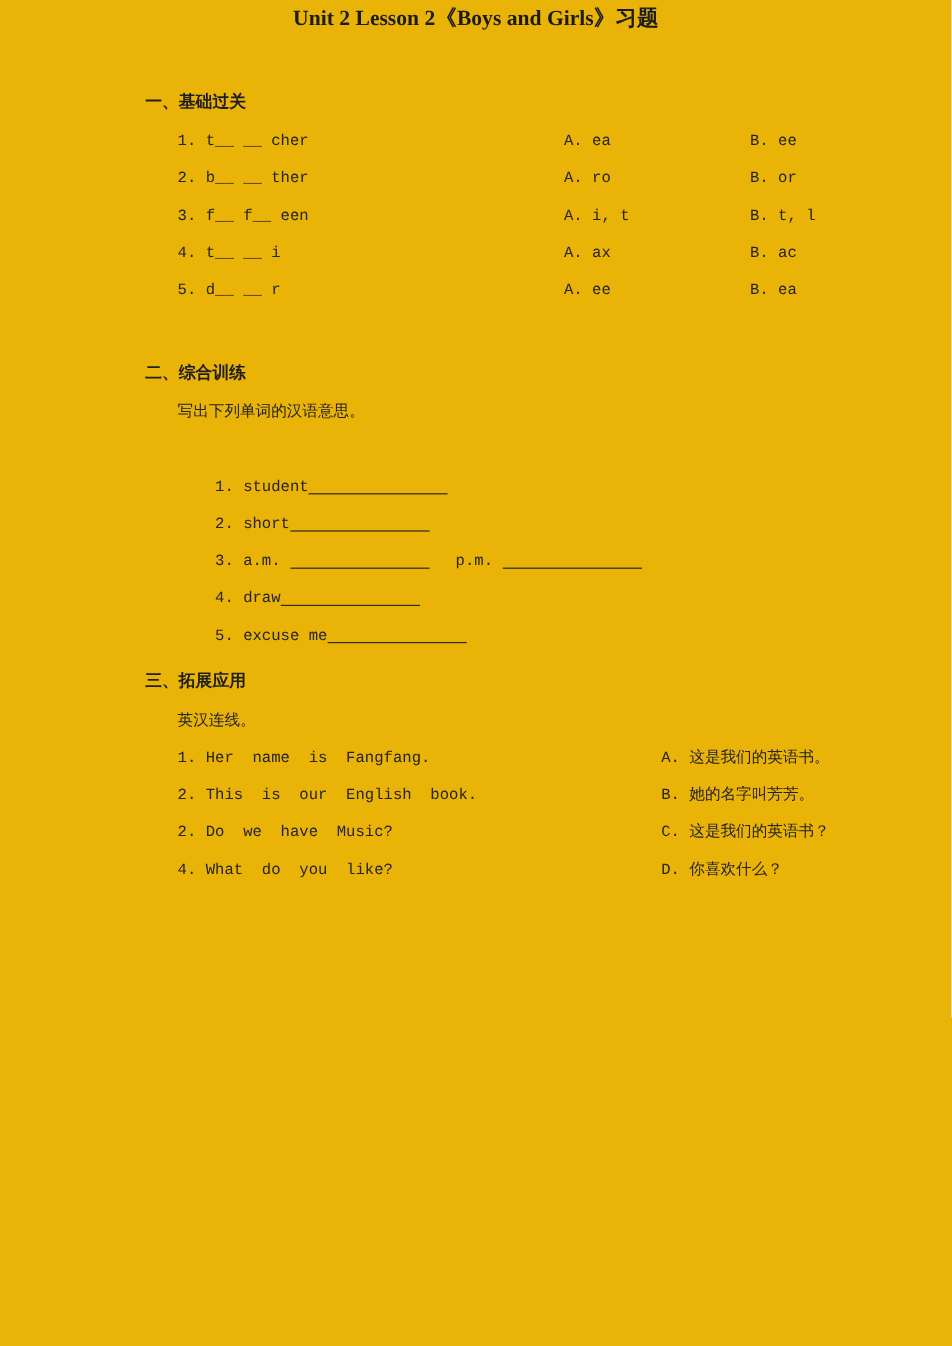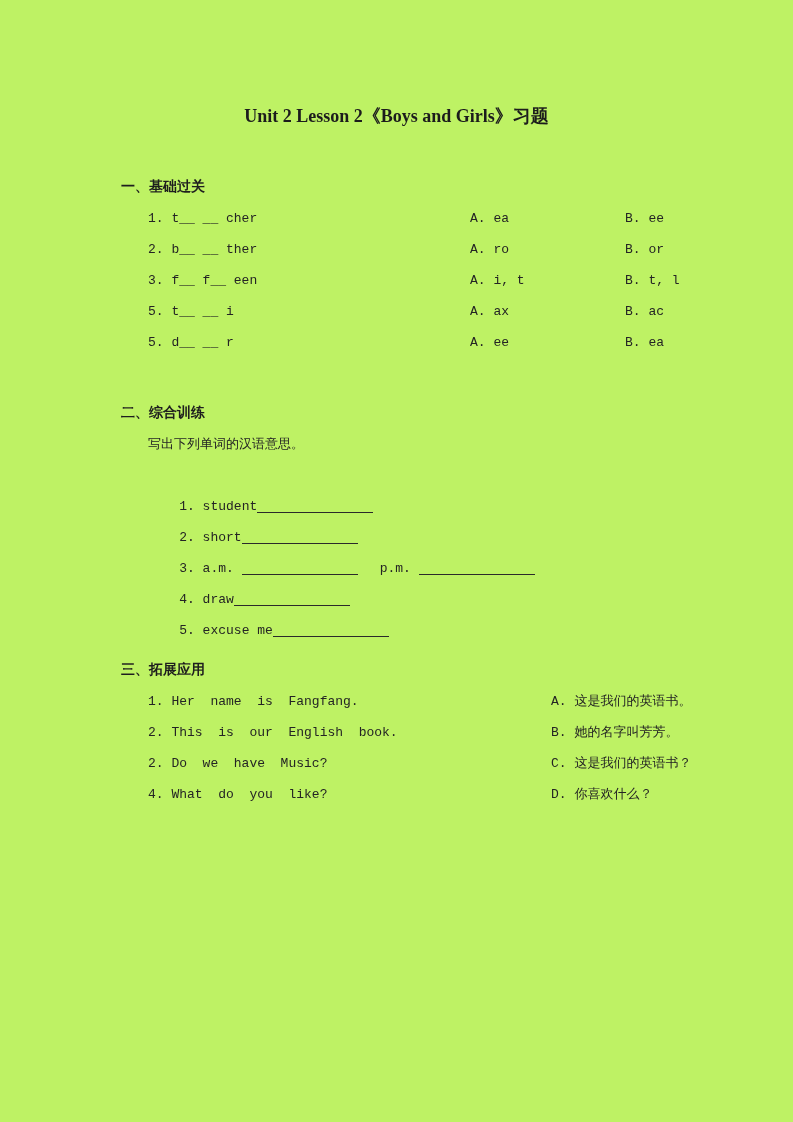--- a/index.html
+++ b/index.html
@@ -4,26 +4,25 @@
 <style>
   html, body {
     margin: 0;
     padding: 0;
     background: #fbfbf9;
   }
   .page {
     position: relative;
     width: 793px;
     height: 1122px;
-    background: #bef264;
+    background: #eab308;
     color: #242424;
     font-family: "Liberation Mono", "DejaVu Sans", monospace;
     font-size: 13px;
     box-sizing: border-box;
-    padding-top: 101px;
     overflow: hidden;
   }
   .title {
     height: 31px;
     line-height: 31px;
     text-align: center;
     font-family: "Liberation Serif", "DejaVu Serif", serif;
     font-weight: bold;
     font-size: 18px;
     margin-bottom: 5px;
@@ -83,21 +82,21 @@
     <span class="stem">2. b__ __ ther</span>
     <span class="optA">A. ro</span>
     <span class="optB">B. or</span>
   </div>
   <div class="line indent row">
     <span class="stem">3. f__ f__ een</span>
     <span class="optA">A. i, t</span>
     <span class="optB">B. t, l</span>
   </div>
   <div class="line indent row">
-    <span class="stem">5. t__ __ i</span>
+    <span class="stem">4. t__ __ i</span>
     <span class="optA">A. ax</span>
     <span class="optB">B. ac</span>
   </div>
   <div class="line indent row">
     <span class="stem">5. d__ __ r</span>
     <span class="optA">A. ee</span>
     <span class="optB">B. ea</span>
   </div>
 
   <div class="line sec-heading">二、综合训练</div>
@@ -113,20 +112,21 @@
     <span>3. a.m. </span><span class="blank gapped"></span><span>p.m. </span><span class="blank"></span>
   </div>
   <div class="line indent">
     <span>4. draw</span><span class="blank"></span>
   </div>
   <div class="line indent">
     <span>5. excuse me</span><span class="blank"></span>
   </div>
 
   <div class="line sec-heading">三、拓展应用</div>
+  <div class="line indent">英汉连线。</div>
 
   <div class="line indent row">
     <span class="en-col">1. Her  name  is  Fangfang.</span>
     <span class="zh-col">A. 这是我们的英语书。</span>
   </div>
   <div class="line indent row">
     <span class="en-col">2. This  is  our  English  book.</span>
     <span class="zh-col">B. 她的名字叫芳芳。</span>
   </div>
   <div class="line indent row">

